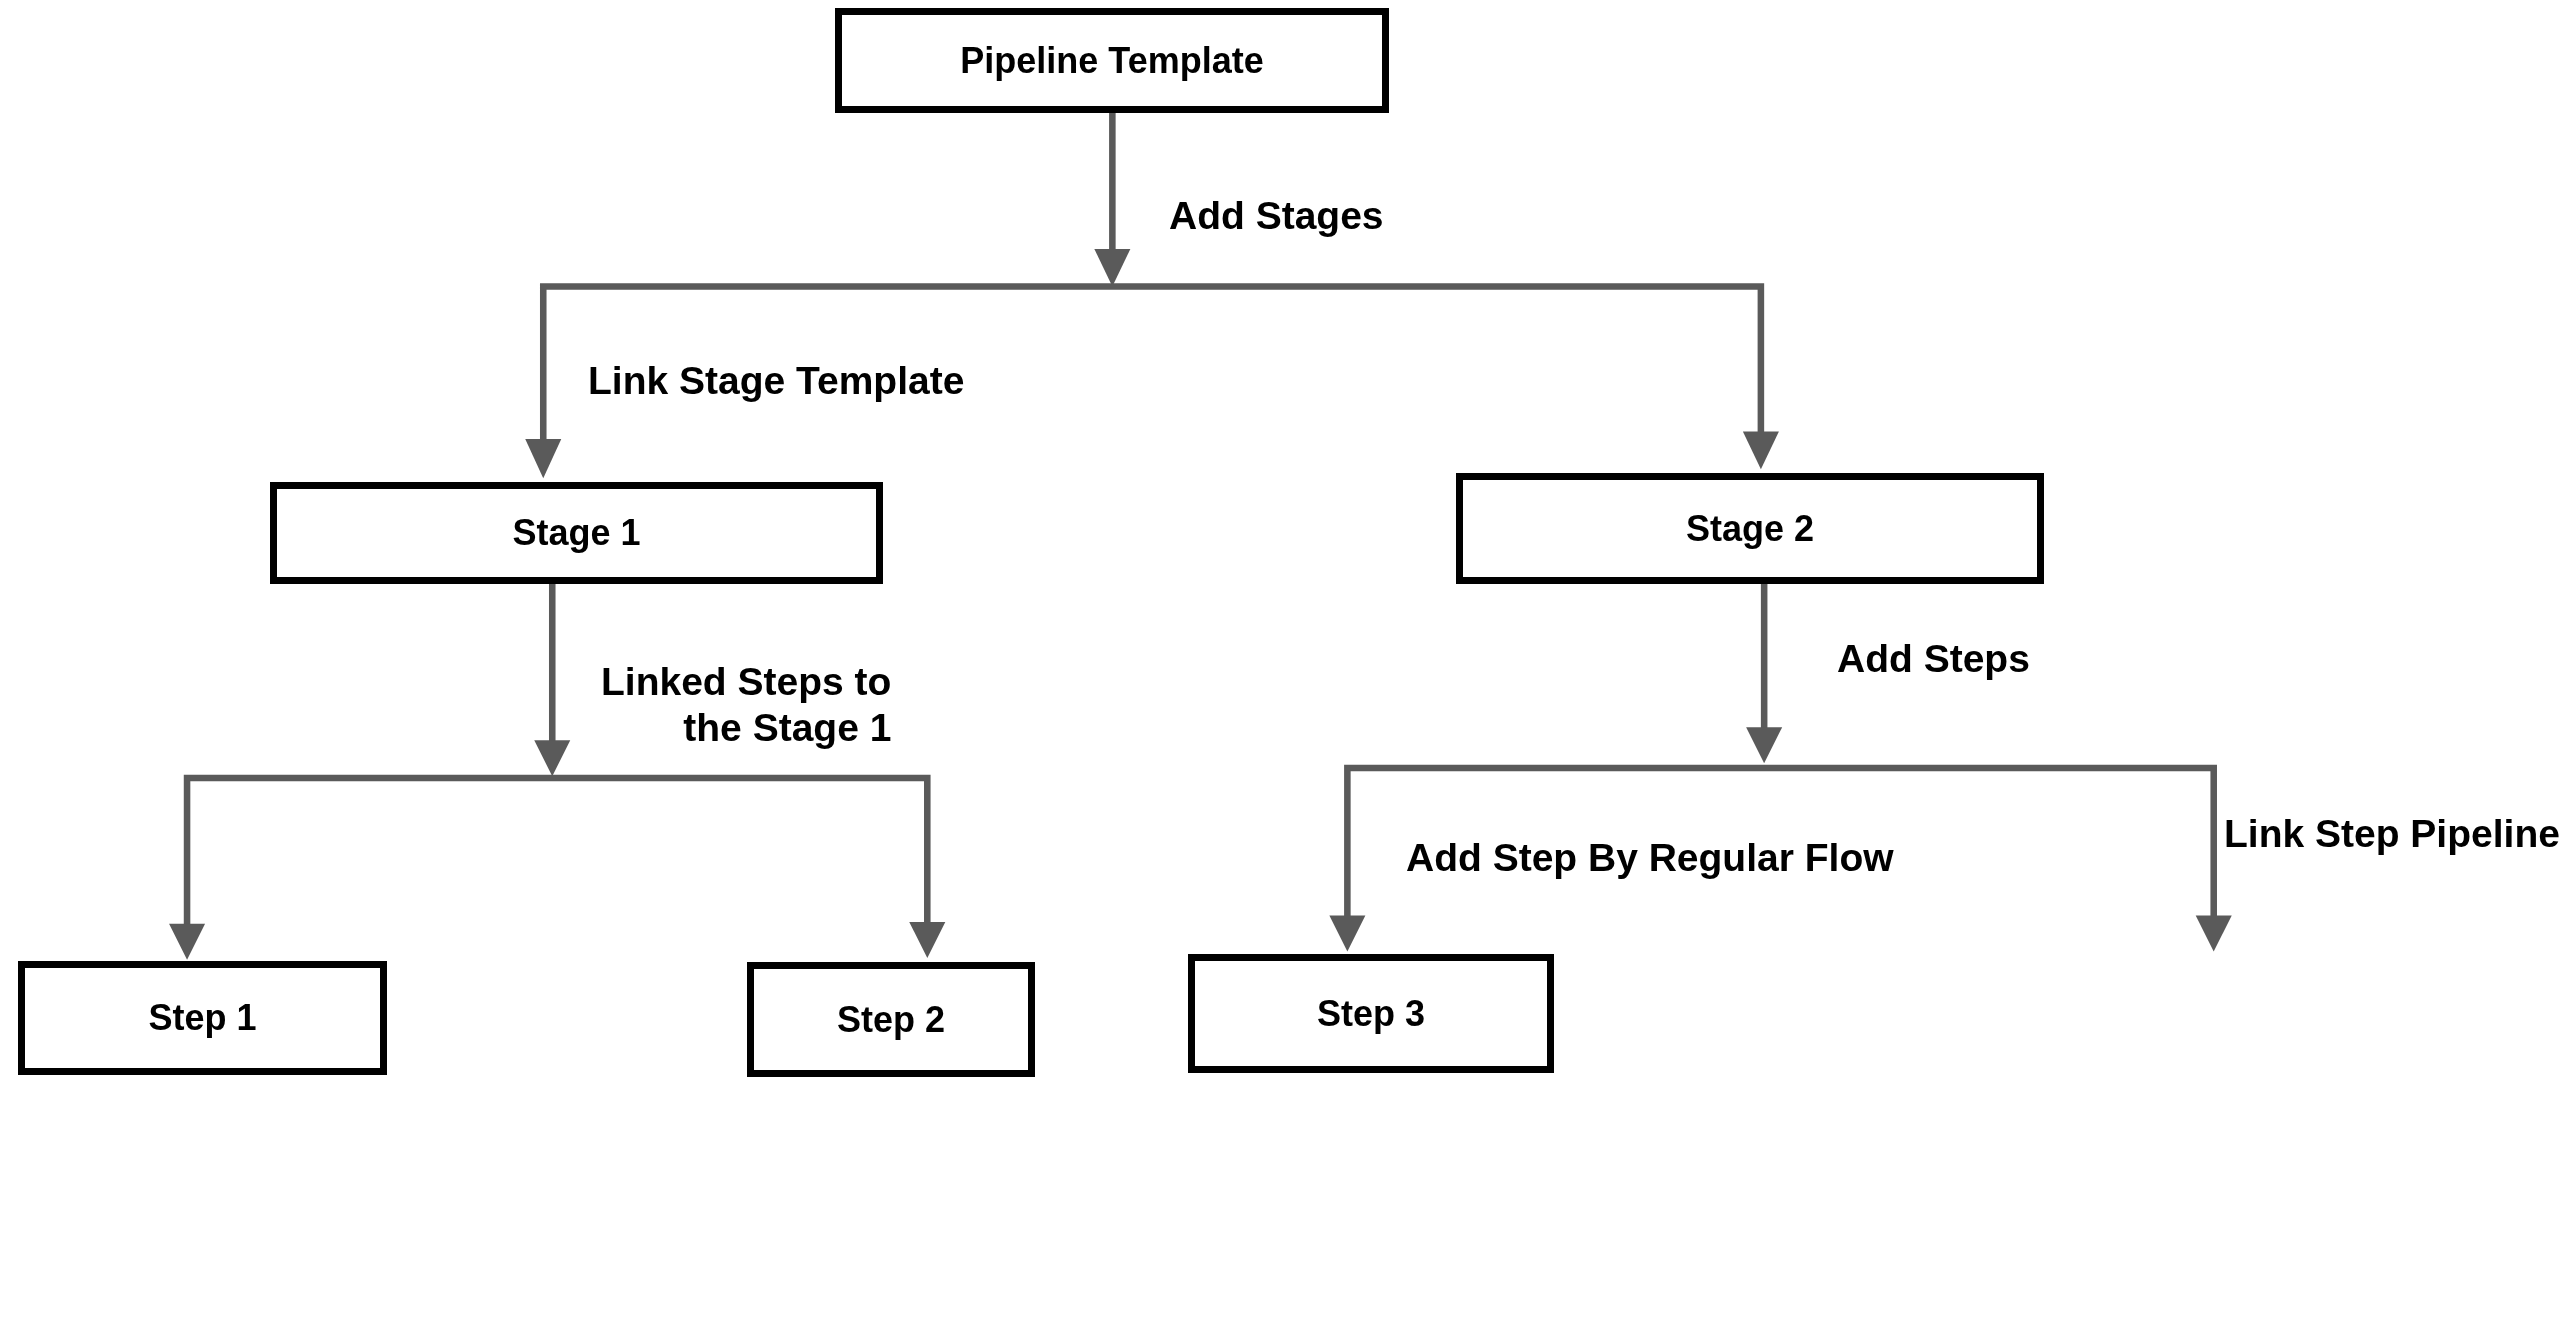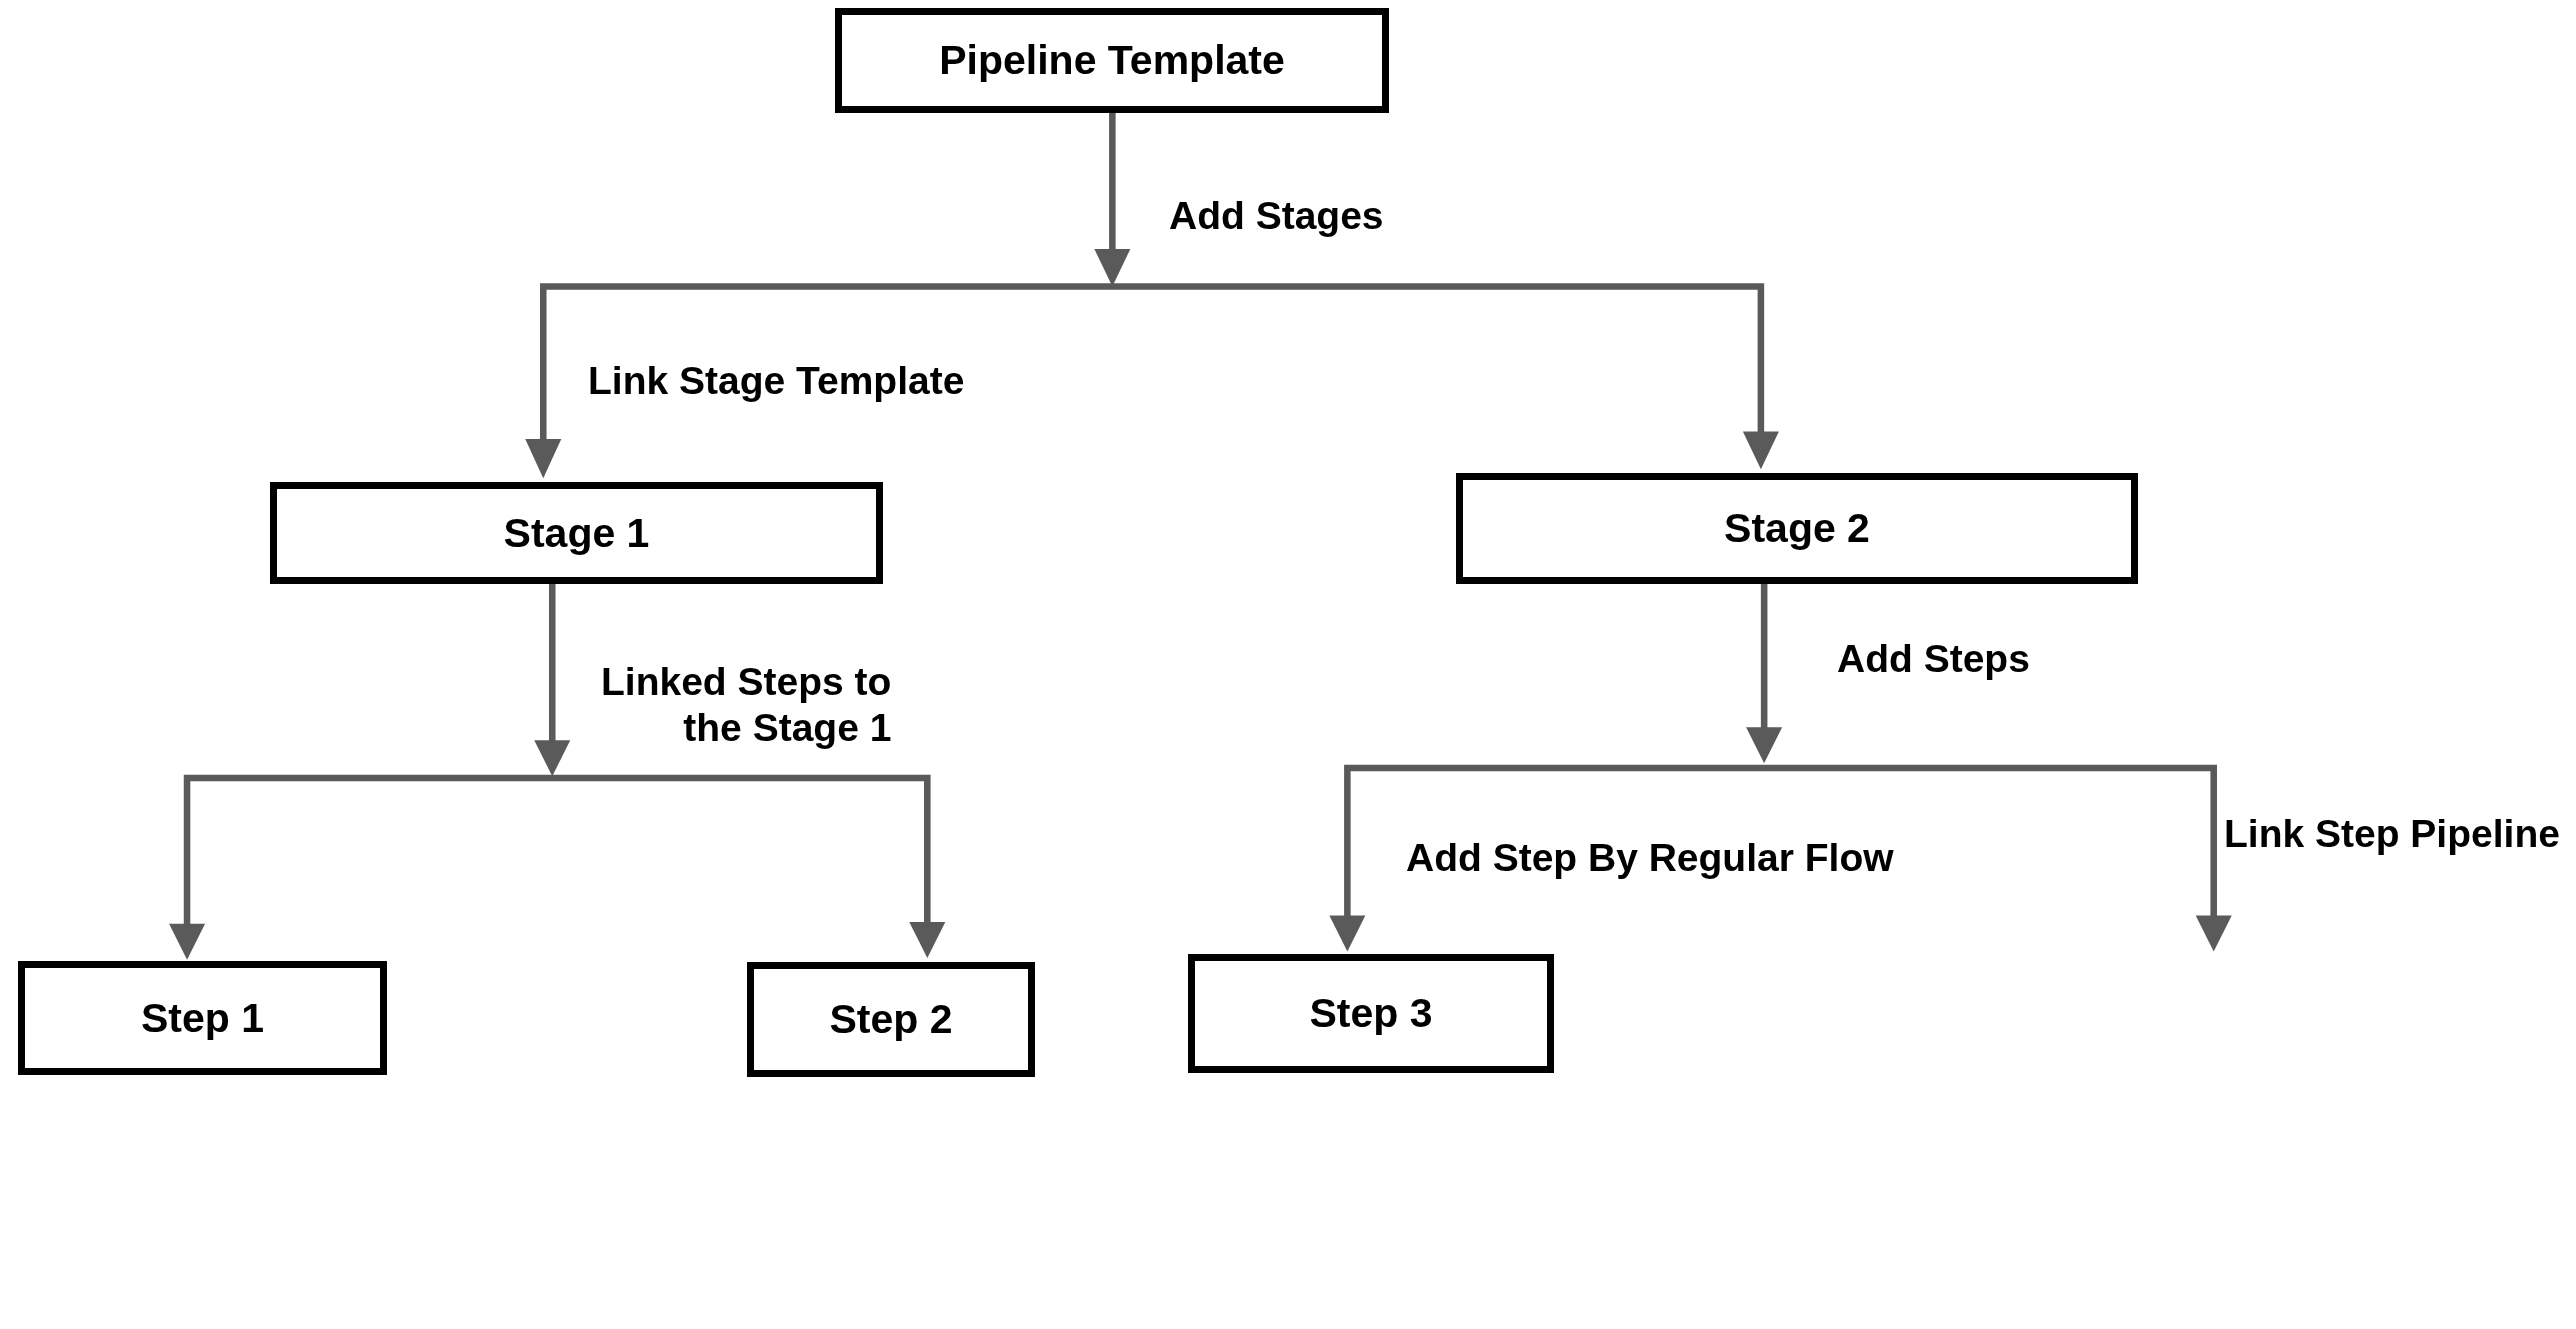--- a/index.html
+++ b/index.html
@@ -35,21 +35,21 @@
   .node {
     position: absolute;
     box-sizing: border-box;
     border: 7.4px solid var(--node-border, #000000);
     background: var(--node-fill, #ffffff);
     display: flex;
     align-items: center;
     justify-content: center;
     color: var(--text, #000000);
     font-weight: 700;
-    font-size: 41px;
+    font-size: 36px;
     font-family: "Liberation Sans", sans-serif;
     white-space: nowrap;
   }
   .edge-label {
     position: absolute;
     color: var(--text, #000000);
     font-weight: 700;
     font-size: 39px;
     line-height: 46px;
     white-space: pre-line;
@@ -87,21 +87,21 @@
   </svg>
 
   <div class="node" style="left:835px; top:8.2px; width:554px; height:105px;">
     <span>Pipeline Template</span>
   </div>
 
   <div class="node" style="left:270px; top:482px; width:613px; height:102px;">
     <span>Stage 1</span>
   </div>
 
-  <div class="node" style="left:1456px; top:473px; width:682px; height:111px;">
+  <div class="node" style="left:1456px; top:473px; width:588px; height:111px;">
     <span>Stage 2</span>
   </div>
 
   <div class="node" style="left:18px; top:961px; width:369px; height:114px;align-items:center;">
     <span>Step 1</span>
   </div>
 
   <div class="node" style="left:747px; top:962px; width:288px; height:115px;">
     <span>Step 2</span>
   </div>

